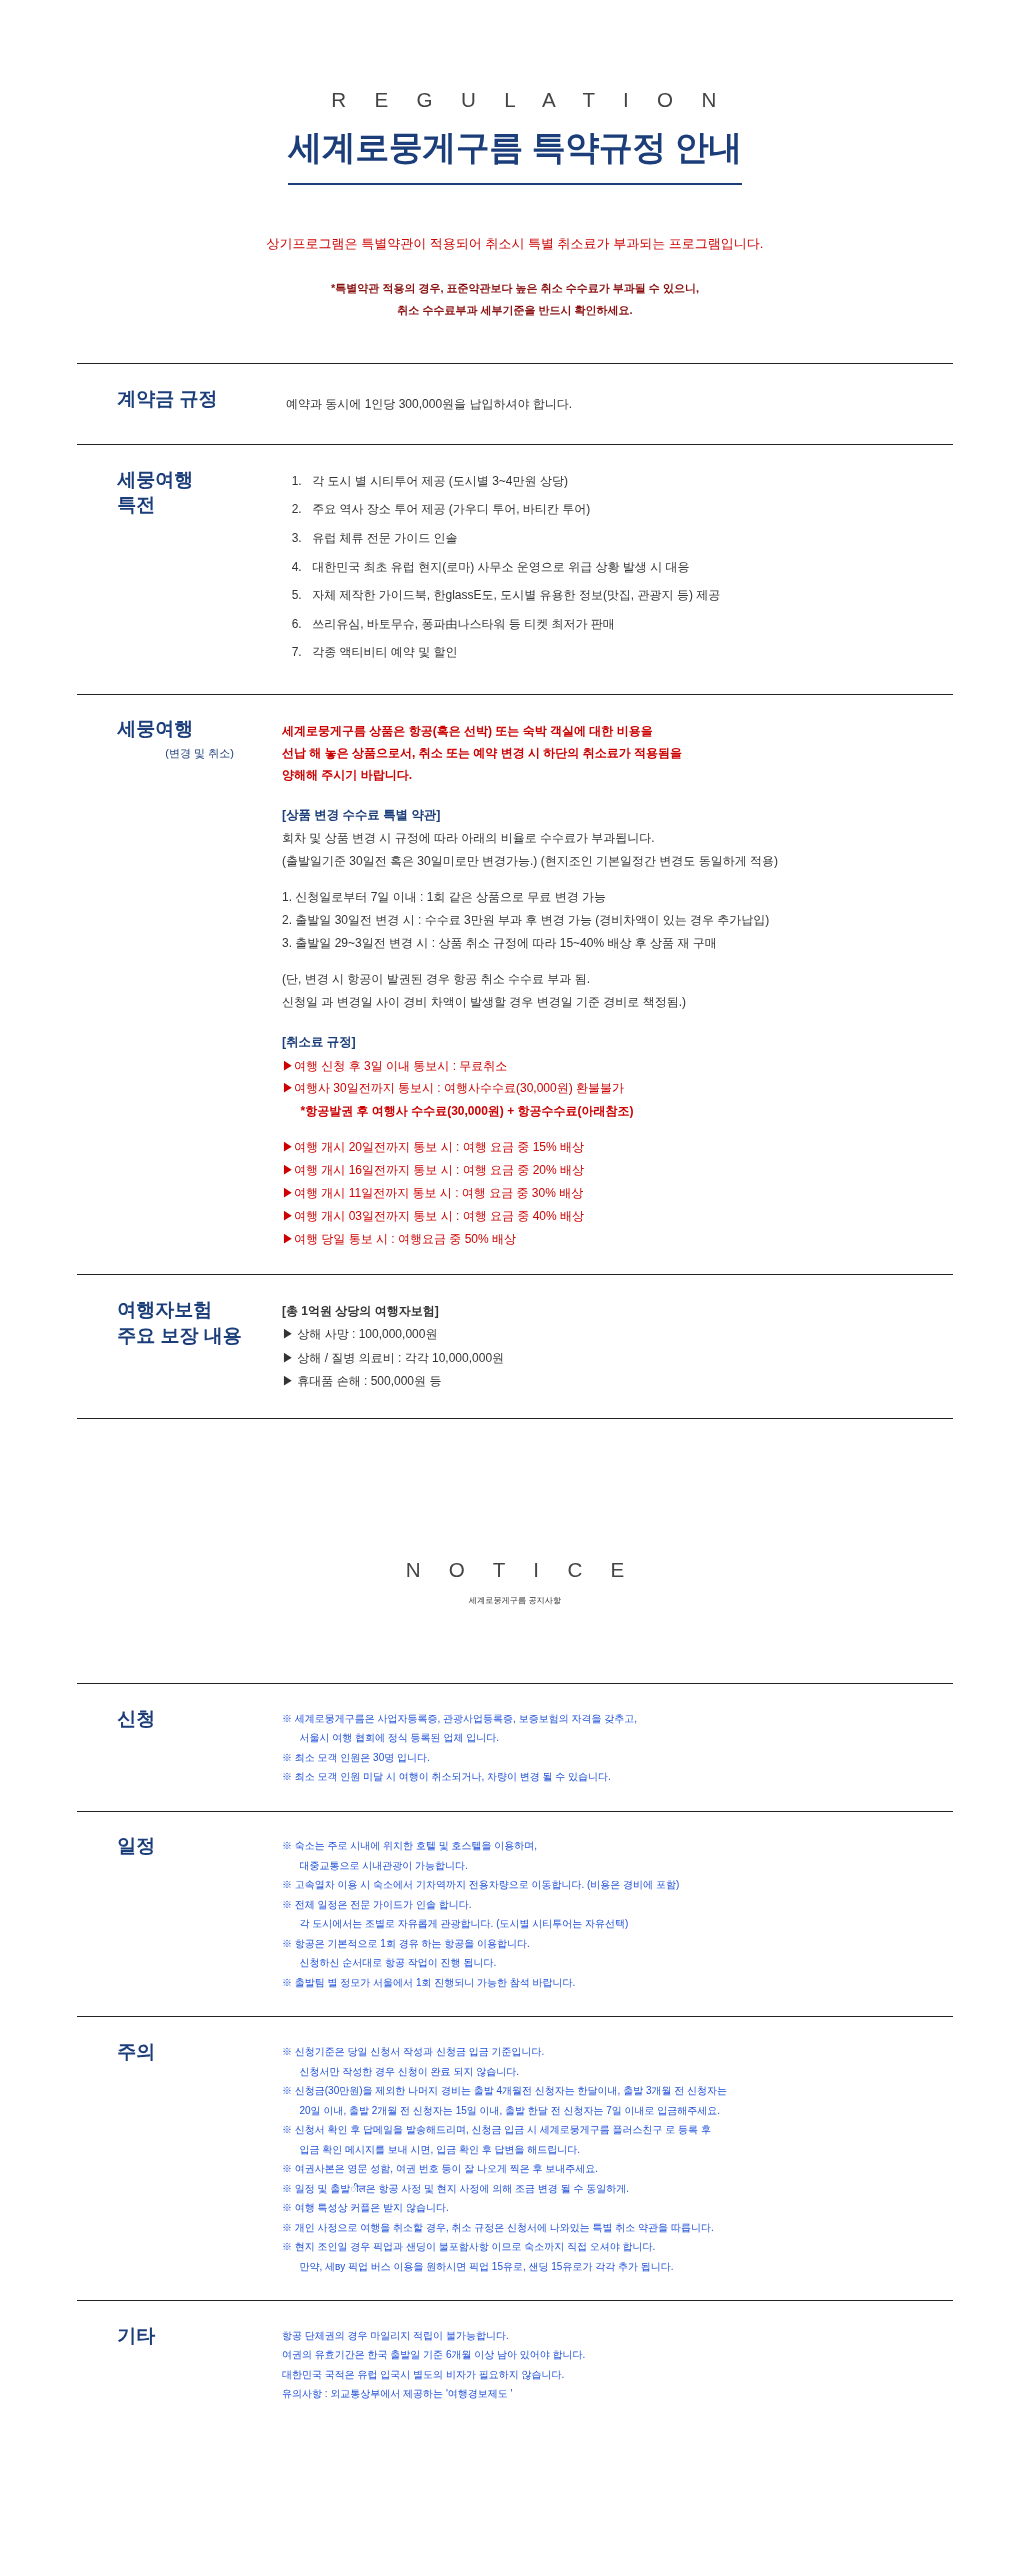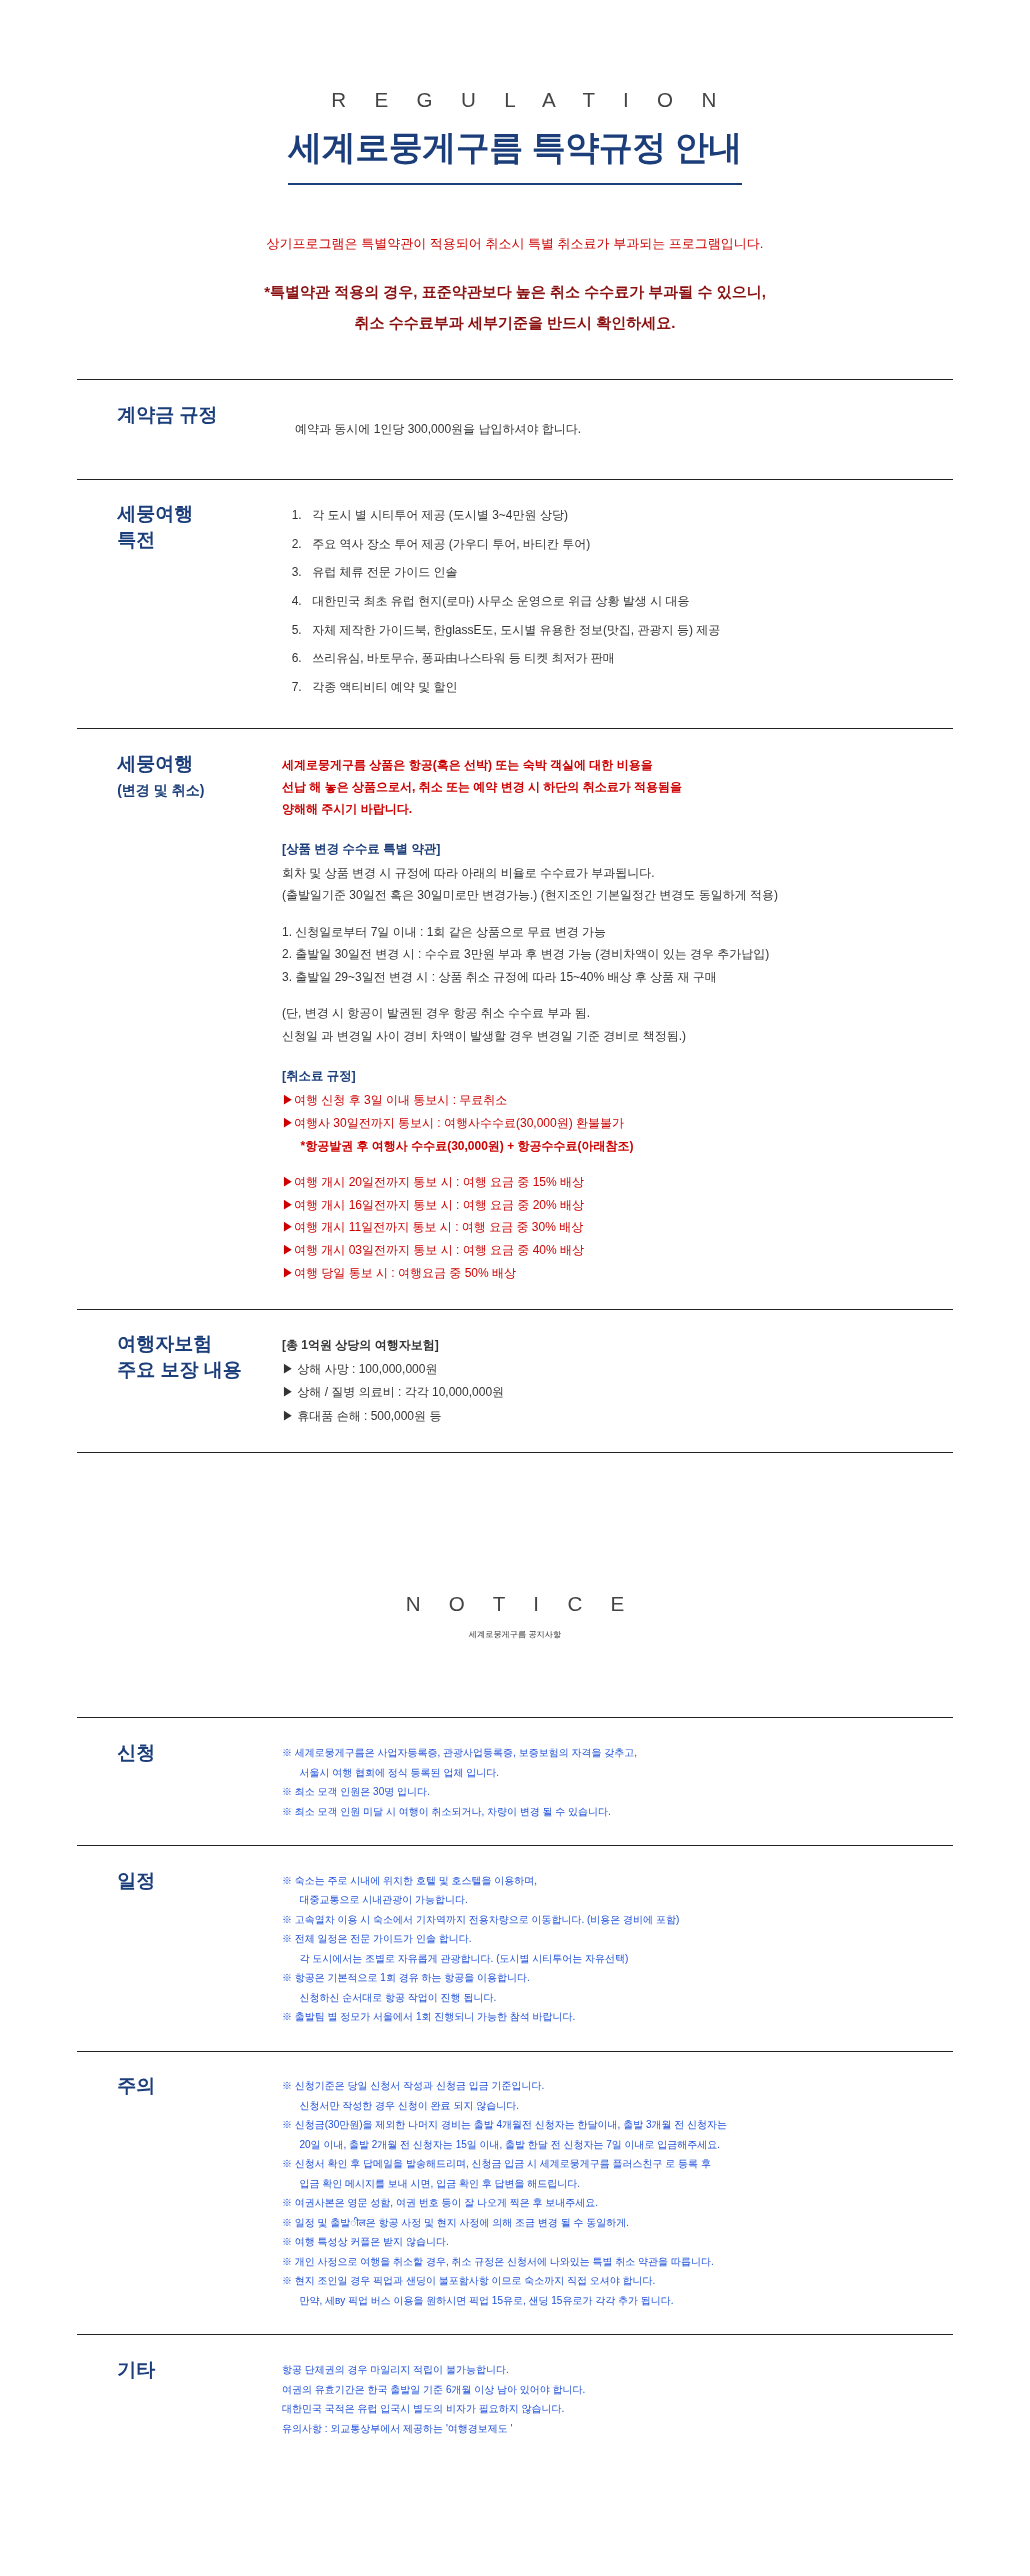--- a/index.html
+++ b/index.html
@@ -51,21 +51,21 @@
     line-height: 2.05;
   }
   .intro .line-red {
     color: #cc0000;
     font-size: 13px;
     font-weight: 400;
   }
   .intro .line-spacer { height: 19.6px; }
   .intro .line-dark {
     color: #8a1010;
-    font-size: 15px;
+    font-size: 11px;
     font-weight: 700;
   }
 
   
   .rule-section {
     display: flex;
     align-items: flex-start;
     border-top: 1.5px solid #222;
     margin: 0 77px;
     padding-top: 21.6px;
@@ -76,33 +76,34 @@
     flex: 0 0 170px;
     font-size: 19px;
     font-weight: 700;
     color: #1b3e7a;
     line-height: 1.35;
     padding-left: 5.2px;
     margin-left: 35px;
   }
   .sec-label .sub {
     display: block;
-    font-size: 14px;
-    font-weight: 700;
+    font-size: 11px;
+    font-weight: 400;
     color: #1b3e7a;
     margin-top: 4.1px;
+    text-align: center;
   }
   .sec-body {
     flex: 1 1 auto;
     font-size: 12px;
     line-height: 1.95;
     color: #333;
     padding-top: 3.1px;
   }
-  .sec-body p { margin: 13px; }
+  .sec-body p { margin: 4px; }
 
   
   ol.num-list {
     margin: 0;
     padding-left: 23px;
   }
   ol.num-list li {
     margin-bottom: 5.2px;
     padding-left: 7.2px;
   }

